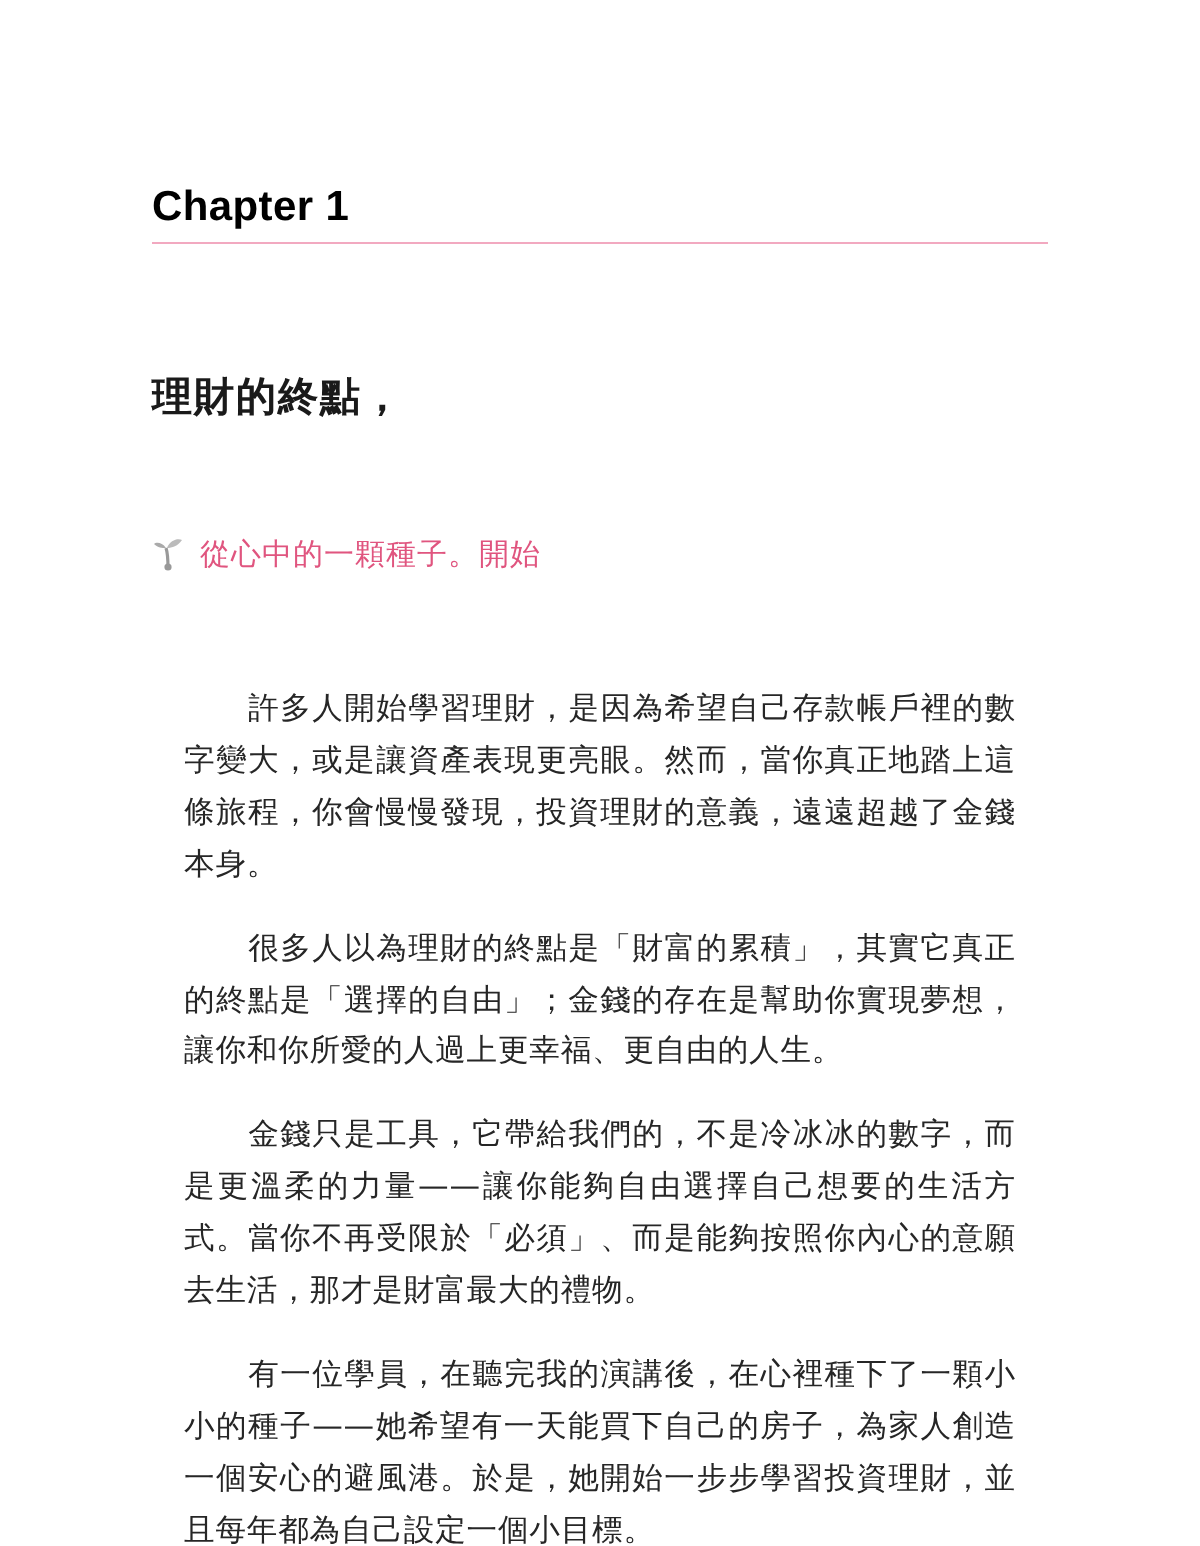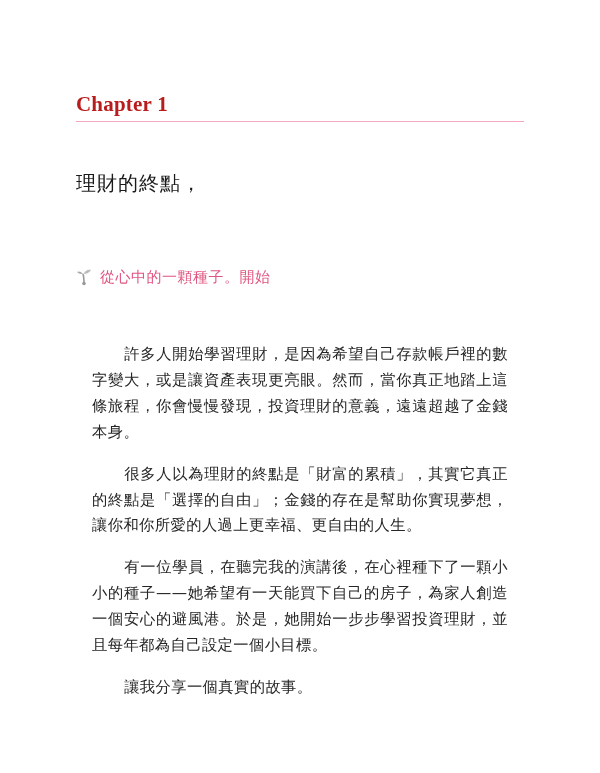--- a/index.html
+++ b/index.html
@@ -1,22 +1,22 @@
 <!DOCTYPE html>
 <html><head>
   <meta charset="utf-8">
   <style>
     html, body { margin: 0; padding: 0; background: #ffffff; }
     body { width: 600px; height: 773px; position: relative; overflow: hidden;
            font-family: "DejaVu Sans", "Liberation Sans", sans-serif; color: #222; }
     .page { position: absolute; left: 76px; top: 0; width: 448px; }
-    .chapter { position: absolute; left: 0; top: 92px; font-family: Liberation Serif, serif;
-               font-weight: bold; font-size: 21px; color: #b91c1c; letter-spacing: 0.2px; text-align: right; }
+    .chapter { position: absolute; left: 0; top: 92px; font-family: Liberation Sans, sans-serif;
+               font-weight: bold; font-size: 21px; color: #000000; letter-spacing: 0.2px; text-align: right; }
     .rule { position: absolute; left: 0; top: 121px; width: 448px; height: 1px; background: #f2a9c0; }
-    .title { position: absolute; left: 0; top: 166px; font-size: 20px; font-weight: normal;
+    .title { position: absolute; left: 0; top: 181px; font-size: 20px; font-weight: bold;
              line-height: 34px; color: #1a1a1a; letter-spacing: 1px; }
     .title div { white-space: nowrap; }
     .section { position: absolute; left: 0; top: 268px; display: flex; align-items: flex-start; }
     .section .sprout { width: 16px; height: 18px; margin-right: 8px; }
     .section .label { color: #e0557f; font-size: 15px; letter-spacing: 0.5px; }
     .body { position: absolute; left: 0; top: 326px; width: 448px; font-size: 15.3px;
             line-height: 25.9px; color: #262626; text-align: justify; letter-spacing: 0.4px; }
     .body p { margin: 16px; text-indent: 2.1em; }
   </style>
 </head>
@@ -36,16 +36,17 @@
       <path d="M7 6 C5 3 2 3 1 4 C3 6 5 6 7 6 Z" fill="#aaa"></path>
       <path d="M7.5 6 C9 2 13 1 15 2 C13 5 10 6 7.5 6 Z" fill="#bbb"></path>
       <circle cx="8" cy="15.5" r="1.8" fill="#999"></circle>
     </svg>
     <span class="label">從心中的一顆種子。開始</span>
   </div>
 
   <div class="body">
     <p>許多人開始學習理財，是因為希望自己存款帳戶裡的數字變大，或是讓資產表現更亮眼。然而，當你真正地踏上這條旅程，你會慢慢發現，投資理財的意義，遠遠超越了金錢本身。</p>
     <p>很多人以為理財的終點是「財富的累積」，其實它真正的終點是「選擇的自由」；金錢的存在是幫助你實現夢想，讓你和你所愛的人過上更幸福、更自由的人生。</p>
+    <p>金錢只是工具，它帶給我們的，不是冷冰冰的數字，而是更溫柔的力量——讓你能夠自由選擇自己想要的生活方式。當你不再受限於「必須」、而是能夠按照你內心的意願去生活，那才是財富最大的禮物。</p>
     <p>有一位學員，在聽完我的演講後，在心裡種下了一顆小小的種子——她希望有一天能買下自己的房子，為家人創造一個安心的避風港。於是，她開始一步步學習投資理財，並且每年都為自己設定一個小目標。</p>
     <p>讓我分享一個真實的故事。</p>
   </div>
 </div>
 
 </body></html>

